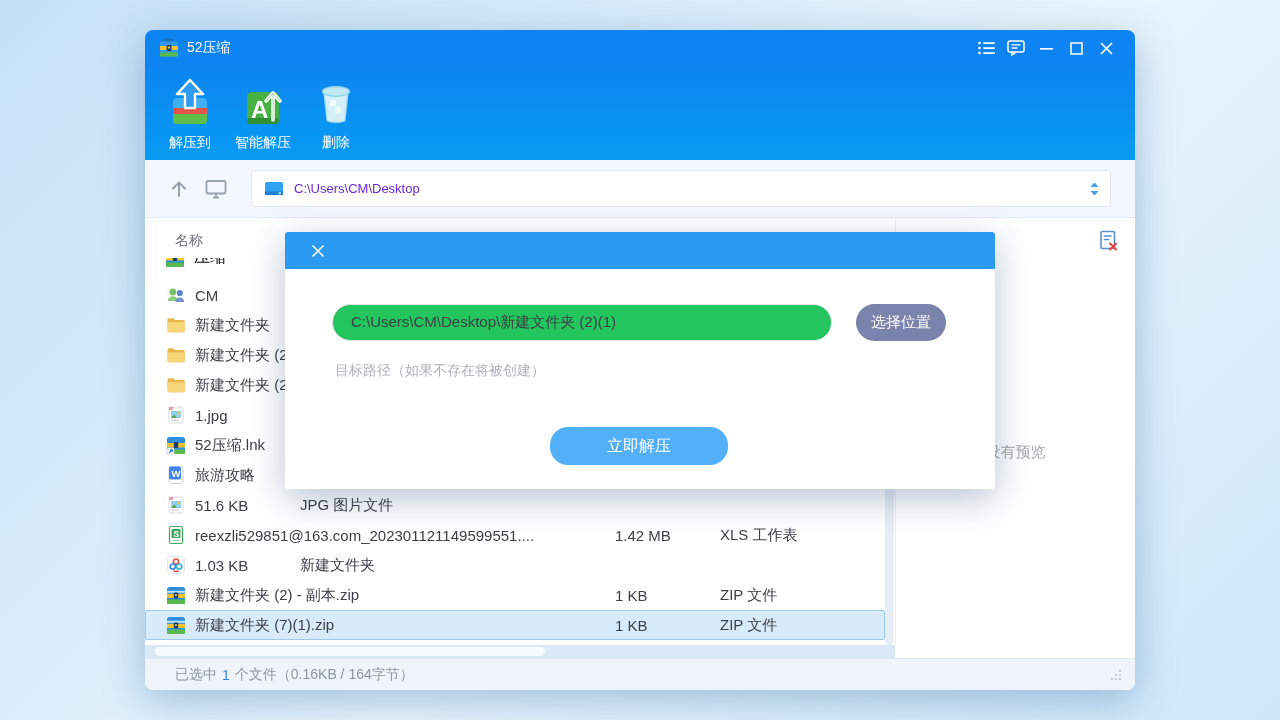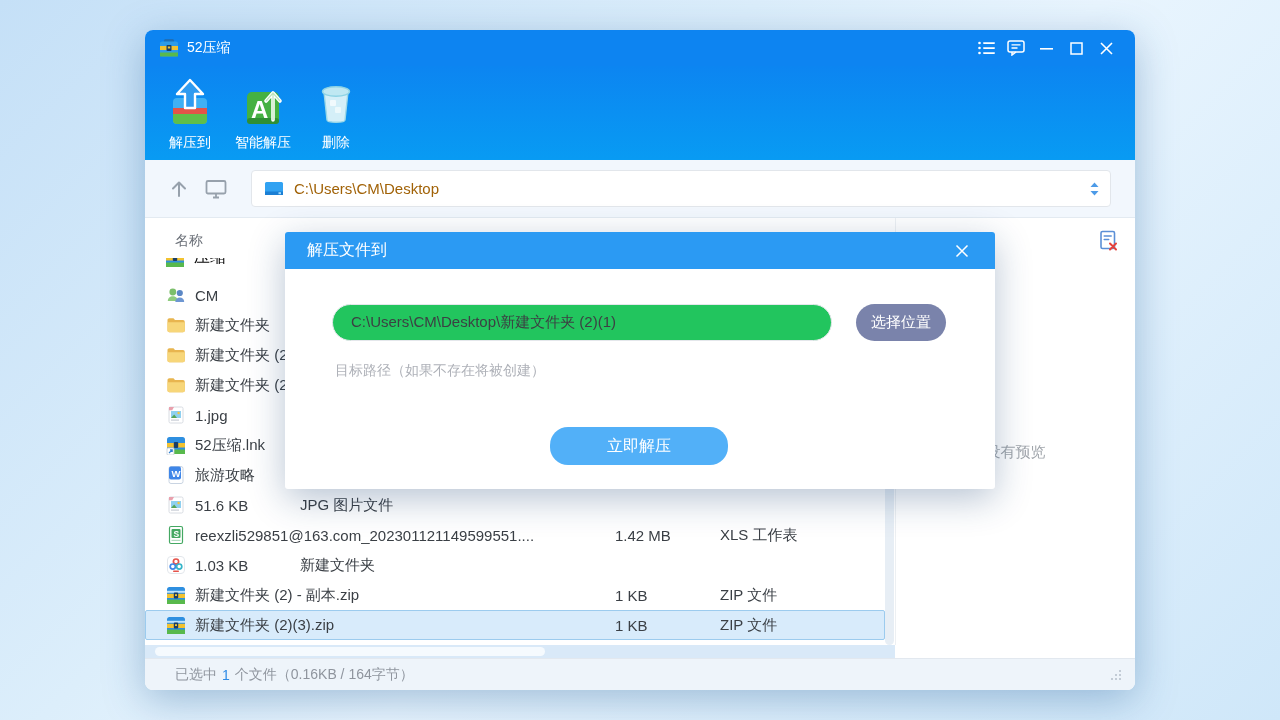--- a/index.html
+++ b/index.html
@@ -34,21 +34,21 @@
   
   .navbar {
     height:58px; background:#f2f7fd; border-bottom:1px solid #e3eaf1;
     display:flex; align-items:center; padding:0 24px;
   }
   .nav-ico { margin-right:16px; display:flex; cursor:pointer; }
   .combo {
     flex:1; height:37px; background:#fff; border:1px solid #e2e6eb; border-radius:4px;
     display:flex; align-items:center; padding:0 10px 0 12px; margin-left:8px; cursor:pointer;
   }
-  .combo .cpath { flex:1; font-size:15px; color:#a16207; margin-left:10px; white-space:nowrap; overflow:hidden; }
+  .combo .cpath { flex:1; font-size:13px; color:#6d28d9; margin-left:10px; white-space:nowrap; overflow:hidden; }
   
   .content { height:427px; display:flex; position:relative; }
   .listpane { width:750px; position:relative; }
   .list-header { height:40px; padding:14px 0 0 30px; font-size:14px; color:#6b7078; }
   .partial-row { height:22px; overflow:hidden; position:relative; }
   .partial-row .inner { display:flex; align-items:center; margin-top:-11px; padding-left:20px; }
   .row {
     height:30px; display:flex; align-items:center; padding-left:20px; margin-right:10px;
     font-size:15px; color:#3a3f45; cursor:default; border:1px solid transparent; border-radius:2px;
   }
@@ -405,21 +405,21 @@
         <span class="ficon">
           <svg width="20" height="20" viewBox="0 0 20 20">
               <rect x="1" y="2" width="18" height="17" rx="2.5" fill="#2e8fe0"></rect>
               <rect x="1" y="5.8" width="18" height="2" fill="#bfe3fb"></rect>
               <rect x="1" y="8.8" width="18" height="4.2" fill="#f2c230"></rect>
               <rect x="1" y="14.6" width="18" height="4.4" fill="#58b94c"></rect>
               <rect x="7.8" y="7.6" width="4.4" height="6" rx="1" fill="#1a3e66"></rect>
               <rect x="9" y="9.2" width="2" height="1.8" fill="#f2c230"></rect>
             </svg>
         </span>
-        <span class="fname">新建文件夹 (2)(3).zip</span>
+        <span class="fname">新建文件夹 (7)(1).zip</span>
         <span class="fsize">1 KB</span>
         <span class="ftype">ZIP 文件</span>
       </div>
 
       <div class="vscroll"></div>
     </div>
 
     <div class="preview">
       <span class="pv-ico">
         <svg width="20" height="22" viewBox="0 0 20 22" fill="none">
@@ -454,21 +454,20 @@
             <rect x="6" y="10" width="2" height="2"></rect>
             <rect x="2" y="10" width="2" height="2"></rect>
           </g>
         </svg>
     </span>
   </div>
 </div>
 
 <div class="dialog">
   <div class="dlg-header">
-    <span class="dtitle">解压文件到</span>
     <span class="dlg-close">
       <svg width="14" height="14" viewBox="0 0 14 14" stroke="#fff" stroke-width="1.5">
           <path d="M1.5 1.5l11 11M12.5 1.5l-11 11"></path>
         </svg>
     </span>
   </div>
   <div class="dlg-body">
     <input class="dlg-input" type="text" value="C:\Users\CM\Desktop\新建文件夹 (2)(1)" style="">
     <button class="dlg-choose">选择位置</button>
     <div class="dlg-hint">目标路径（如果不存在将被创建）</div>

